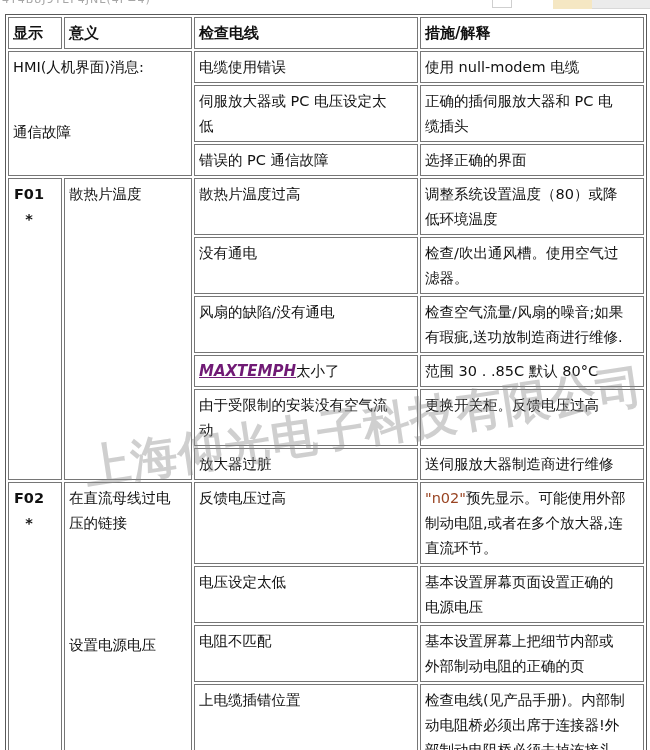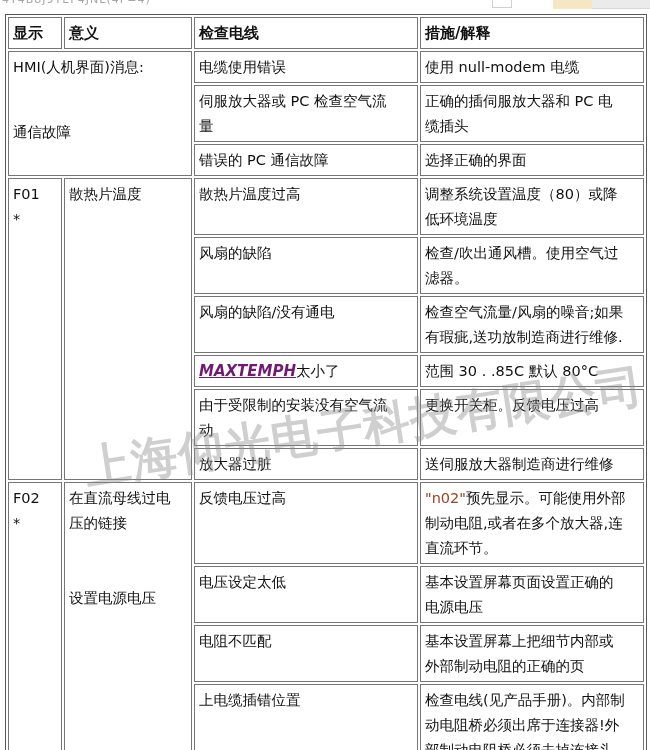--- a/index.html
+++ b/index.html
@@ -32,23 +32,23 @@
     border: 1px solid #767676;
     vertical-align: top;
     padding: 3px 16px 2px 4px;
     font-size: 14.5px;
     line-height: 25px;
     color: #111111;
     background: #ffffff;
     word-break: break-all;
   }
   table.fault th { text-align: left; font-weight: bold; font-size: 15px; }
-  td.disp { font-weight: normal; }
+  td.disp { font-weight: bold; text-align: center; }
   .gap-top-hmi { margin-top: 40px; }
-  .gap-top-f02 { margin-top: 50px; }
+  .gap-top-f02 { margin-top: 97px; }
   a.param-link {
     color: #701a75;
     font-weight: bold;
     font-style: italic;
     text-decoration: underline;
     font-size: 15px;
   }
   .code-tok { color: #994422; }
 
   
@@ -97,36 +97,36 @@
 
     <tr style="height:25px">
       <td colspan="2" rowspan="3">
         <div>HMI(人机界面)消息:</div>
         <div class="gap-top-hmi">通信故障</div>
       </td>
       <td>电缆使用错误</td>
       <td>使用 null-modem 电缆</td>
     </tr>
     <tr style="height:28px">
-      <td>伺服放大器或 PC 检查空气流量</td>
+      <td>伺服放大器或 PC 电压设定太低</td>
       <td>正确的插伺服放大器和 PC 电缆插头</td>
     </tr>
     <tr style="height:26px">
       <td>错误的 PC 通信故障</td>
       <td>选择正确的界面</td>
     </tr>
 
     <tr style="height:50px">
       <td class="disp" rowspan="6">F01*</td>
       <td rowspan="6">散热片温度</td>
       <td>散热片温度过高</td>
       <td>调整系统设置温度（80）或降低环境温度</td>
     </tr>
     <tr style="height:33px">
-      <td>风扇的缺陷</td>
+      <td>没有通电</td>
       <td>检查/吹出通风槽。使用空气过滤器。</td>
     </tr>
     <tr style="height:51px">
       <td>风扇的缺陷/没有通电</td>
       <td>检查空气流量/风扇的噪音;如果有瑕疵,送功放制造商进行维修.</td>
     </tr>
     <tr style="height:28px">
       <td>
         <a class="param-link" href="#">MAXTEMPH</a><span>太小了</span>
       </td>

